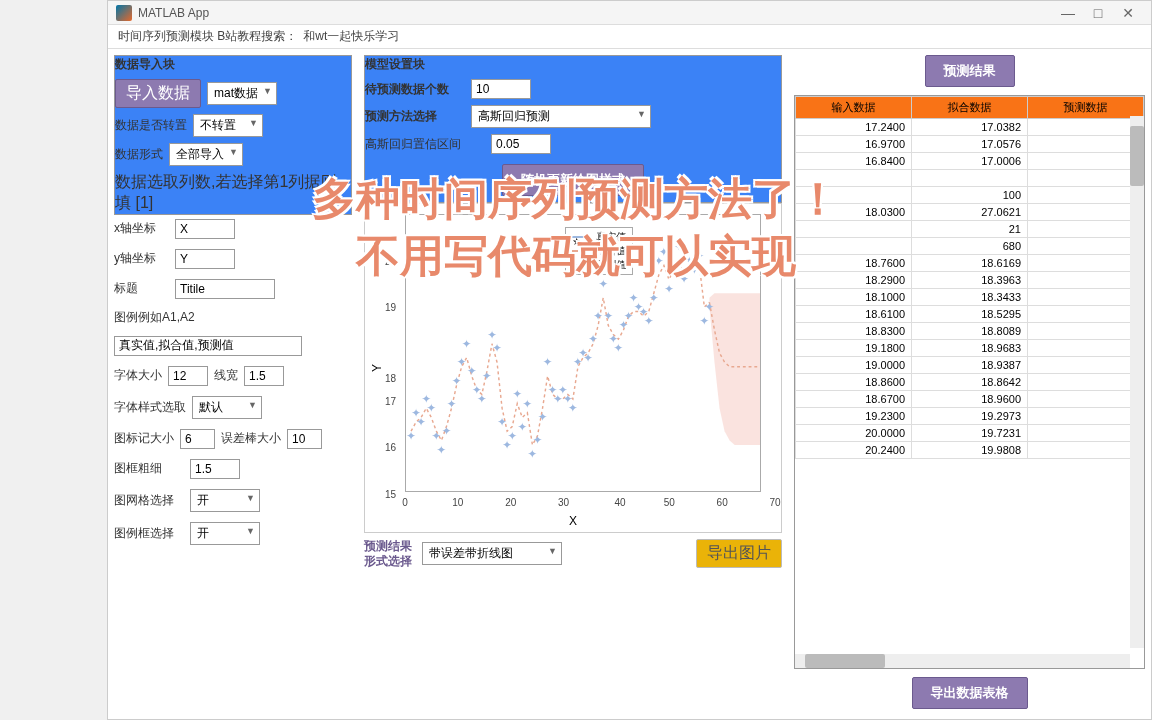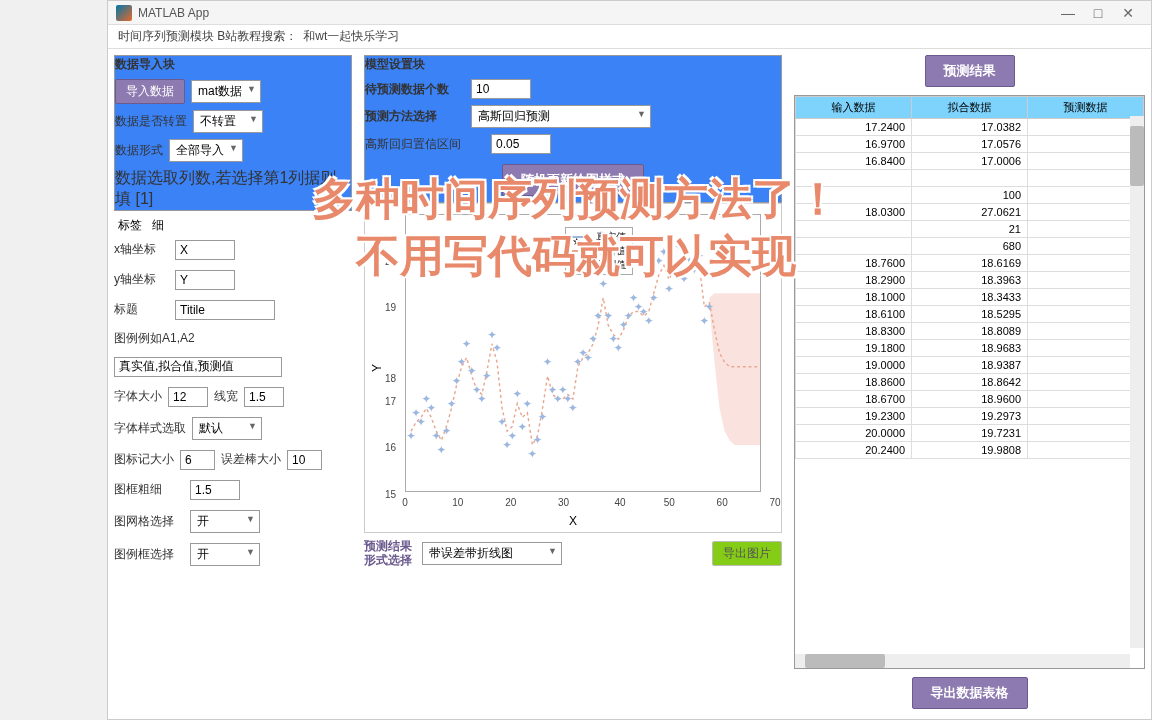--- a/index.html
+++ b/index.html
@@ -12,43 +12,43 @@
 .subtitle { height: 24px; border-bottom: 1px solid #ddd; display: flex; align-items: center; padding: 0 10px; font-size: 12px; color: #444; }
 .subtitle span:first-child { margin-right: 6px; }
 .content { flex: 1; display: flex; position: relative; }
 .left-col { width: 250px; padding: 6px; display: flex; flex-direction: column; gap: 4px; }
 .mid-col { width: 430px; padding: 6px; display: flex; flex-direction: column; }
 .right-col { flex: 1; padding: 6px; display: flex; flex-direction: column; gap: 4px; }
 .panel { border: 1px solid #999; background: #3b82f6; padding: 0; }
 .panel-title { font-size: 12px; font-weight: bold; margin-bottom: 6px; color: #333; }
 .row { display: flex; align-items: center; gap: 6px; margin-bottom: 6px; font-size: 12px; }
 .row label { color: #333; }
-.btn-purple { background: #8d7ab0; color: #fff; border: 1px solid #6b5a8e; padding: 3px 10px; font-size: 12px; cursor: pointer; border-radius: 2px; }
+.btn-purple { background: #8d7ab0; color: #fff; border: 1px solid #6b5a8e; padding: 3px 10px; font-size: 16px; cursor: pointer; border-radius: 2px; }
 .btn-purple.big { padding: 6px 18px; font-size: 13px; font-weight: bold; }
 .select { background: #fff; border: 1px solid #999; padding: 2px 18px 2px 6px; font-size: 12px; position: relative; min-width: 70px; }
 .select::after { content: "▼"; position: absolute; right: 4px; top: 3px; font-size: 9px; color: #666; }
 .select.wide { min-width: 180px; }
 .input-text { background: #fff; border: 1px solid #999; padding: 2px 4px; font-size: 12px; width: 60px; }
-.input-text.wide { width: 168px; }
+.input-text.wide { width: 188px; }
 .input-text.med { width: 100px; }
 .note { font-size: 16px; color: #333; line-height: 1.3; }
 .chart-area { background: #fff; border: 1px solid #ccc; height: 330px; position: relative; }
 .chart-inner { position: absolute; left: 40px; top: 10px; right: 20px; bottom: 40px; border: 1px solid #aaa; }
 .chart-ylabel { position: absolute; left: 8px; top: 50%; transform: translateY(-50%) rotate(-90deg); font-size: 12px; }
 .chart-xlabel { position: absolute; bottom: 4px; left: 50%; transform: translateX(-50%); font-size: 12px; }
 .chart-legend { position: absolute; top: 12px; left: 45%; background: #fff; border: 1px solid #aaa; padding: 2px 6px; font-size: 10px; }
 .chart-legend div { display: flex; align-items: center; gap: 4px; }
 .legend-mark { width: 20px; height: 2px; display: inline-block; }
 .ytick { position: absolute; left: 20px; font-size: 10px; color: #444; transform: translateY(-50%); }
 .xtick { position: absolute; bottom: 24px; font-size: 10px; color: #444; transform: translateX(-50%); }
 .bottom-row { display: flex; align-items: center; gap: 10px; padding: 6px 0; }
 .bold-label { font-weight: bold; font-size: 12px; color: #6b5a8e; line-height: 1.2; }
 .table-wrap { flex: 1; border: 1px solid #999; background: #fff; overflow: hidden; position: relative; }
 .data-table { width: 100%; border-collapse: collapse; font-size: 11px; }
-.data-table th { background: #7dd3fc; border: 1px solid #ccc; padding: 3px 4px; font-weight: normal; text-align: center; }
+.data-table th { background: #f97316; border: 1px solid #ccc; padding: 3px 4px; font-weight: normal; text-align: center; }
 .data-table td { border: 1px solid #ddd; padding: 2px 6px; text-align: right; }
 .scrollbar-v { position: absolute; right: 0; top: 20px; bottom: 20px; width: 14px; background: #eee; }
 .scrollbar-v .thumb { position: absolute; top: 10px; width: 100%; height: 60px; background: #bbb; border-radius: 2px; }
 .scrollbar-h { position: absolute; left: 0; right: 14px; bottom: 0; height: 14px; background: #eee; }
 .scrollbar-h .thumb { position: absolute; left: 10px; height: 100%; width: 80px; background: #bbb; border-radius: 2px; }
 .overlay-text { position: absolute; top: 170px; left: 50%; transform: translateX(-50%); text-align: center; font-size: 44px; font-weight: bold; color: #e8896b; text-shadow: 2px 2px 0 #fff, -2px -2px 0 #fff, 2px -2px 0 #fff, -2px 2px 0 #fff; line-height: 1.3; z-index: 100; pointer-events: none; white-space: nowrap; }
 .dashline { stroke: #e8a890; stroke-width: 1.5; stroke-dasharray: 3,3; fill: none; }
 .predband { fill: #f5c8c0; opacity: 0.5; }
 .right-header { text-align: center; margin-bottom: 4px; }
 </style>
@@ -81,23 +81,20 @@
           <label>数据是否转置</label>
           <div class="select"><span>不转置</span></div>
         </div>
         <div class="row">
           <label>数据形式</label>
           <div class="select"><span>全部导入</span></div>
         </div>
         <div class="note">数据选取列数,若选择第1列据则填 [1]</div>
       </div>
 
-      <div style="font-size:12px;padding:2px 4px;">
-        <span>标签</span>&nbsp;&nbsp;&nbsp;<span>细</span>
-      </div>
 
       <div class="row">
         <label style="width:55px">x轴坐标</label>
         <input class="input-text" value="X" style="">
       </div>
       <div class="row">
         <label style="width:55px">y轴坐标</label>
         <input class="input-text" value="Y" style="">
       </div>
       <div class="row">
@@ -260,21 +257,21 @@
           <div class="xtick" style="left: 304.286px;">50</div>
           <div class="xtick" style="left: 357.143px;">60</div>
           <div class="xtick" style="left: 410px;">70</div>
         </div>
 
       <div class="bottom-row">
         <div class="bold-label" style="white-space:pre-line">预测结果
 形式选择</div>
         <div class="select" style="min-width:140px"><span>带误差带折线图</span></div>
         <div style="flex:1"></div>
-        <button class="btn-purple" style="background:#84cc16;color:#555;border-color:#bbb">导出图片</button>
+        <button class="btn-purple" style="background:#eab308;color:#555;border-color:#bbb">导出图片</button>
       </div>
     </div>
 
     <div class="right-col">
       <div class="right-header">
         <button class="btn-purple big">预测结果</button>
       </div>
       <div class="table-wrap">
         <table class="data-table">
           <thead>

